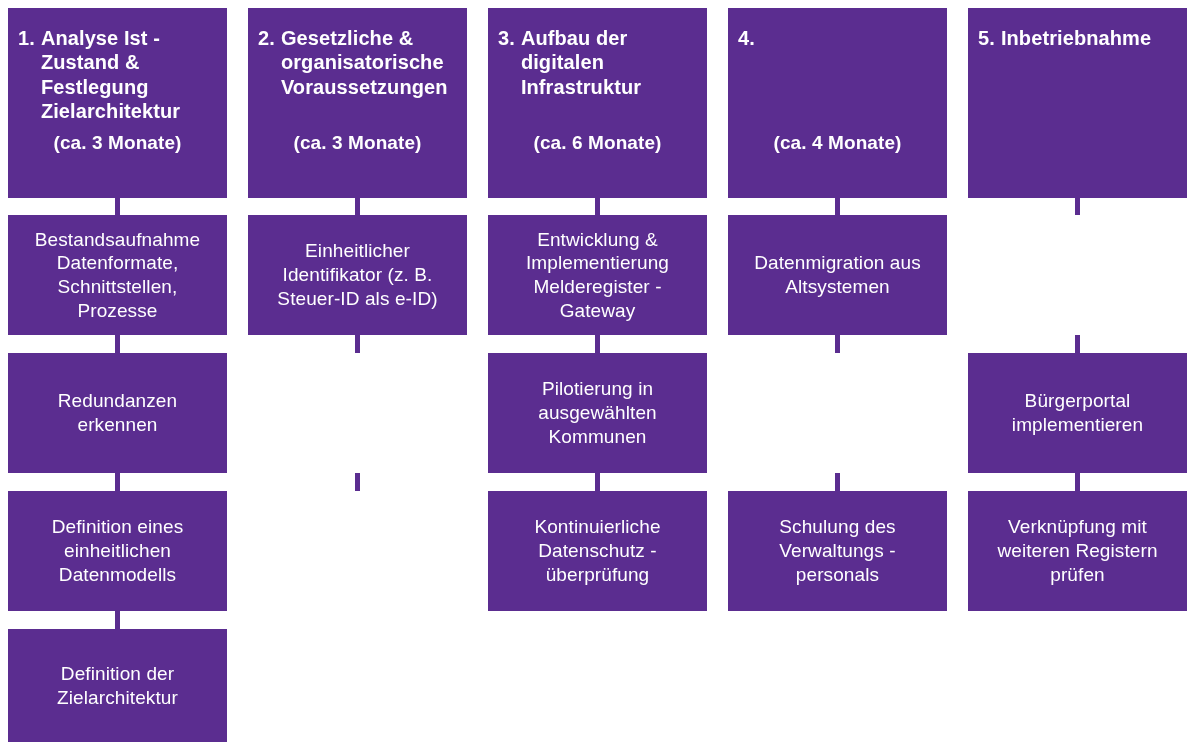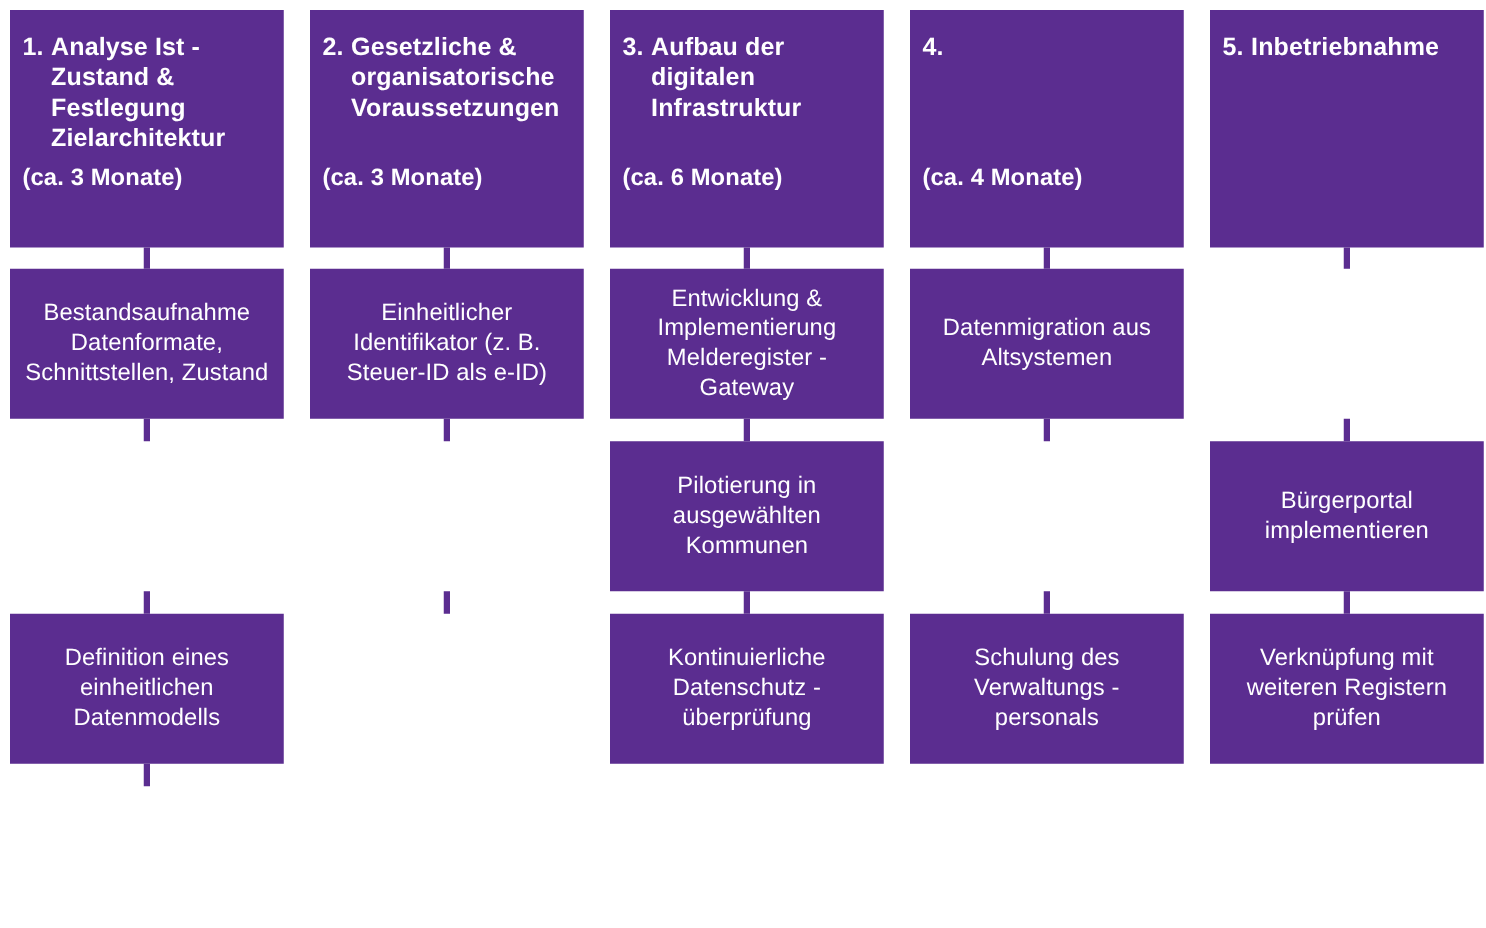--- a/index.html
+++ b/index.html
@@ -75,21 +75,21 @@
   .phase-num {
     flex: 0 0 auto;
     padding-right: 6px;
   }
   .phase-name {
     flex: 1 1 auto;
   }
   .phase-duration {
     font-size: 19px;
     font-weight: bold;
-    text-align: left;
+    text-align: center;
     margin-top: auto;
     padding-bottom: 34px;
     letter-spacing: 0.1px;
   }
 
   
   .step-text {
     font-size: 19px;
     font-weight: normal;
     line-height: 1.25;
@@ -118,31 +118,37 @@
     <div class="box phase">
       <div class="phase-title">
         <span class="phase-num">1.</span>
         <span class="phase-name">Analyse Ist - Zustand &amp; Festlegung Zielarchitektur</span>
       </div>
       <div class="phase-duration">(ca. 3 Monate)</div>
     </div>
 
     <div class="connector conn-0"></div>
     <div class="box step-1">
-      <div class="step-text">Bestandsaufnahme Datenformate, Schnittstellen, Zustand</div>
-    </div>
-
-    <div class="connector conn-1"></div>
+      <div class="step-text">Bestandsaufnahme Datenformate, Schnittstellen, Prozesse</div>
+    </div>
+
+    <div class="connector conn-1"></div>
+    <div class="box step-2">
+      <div class="step-text">Redundanzen erkennen</div>
+    </div>
 
     <div class="connector conn-2"></div>
     <div class="box step-3">
       <div class="step-text">Definition eines einheitlichen Datenmodells</div>
     </div>
 
     <div class="connector conn-3"></div>
+    <div class="box step-4">
+      <div class="step-text">Definition der Zielarchitektur</div>
+    </div>
   </div>
 
   <div class="column col-1">
     <div class="box phase">
       <div class="phase-title">
         <span class="phase-num">2.</span>
         <span class="phase-name">Gesetzliche &amp; organisatorische Voraussetzungen</span>
       </div>
       <div class="phase-duration">(ca. 3 Monate)</div>
     </div>

